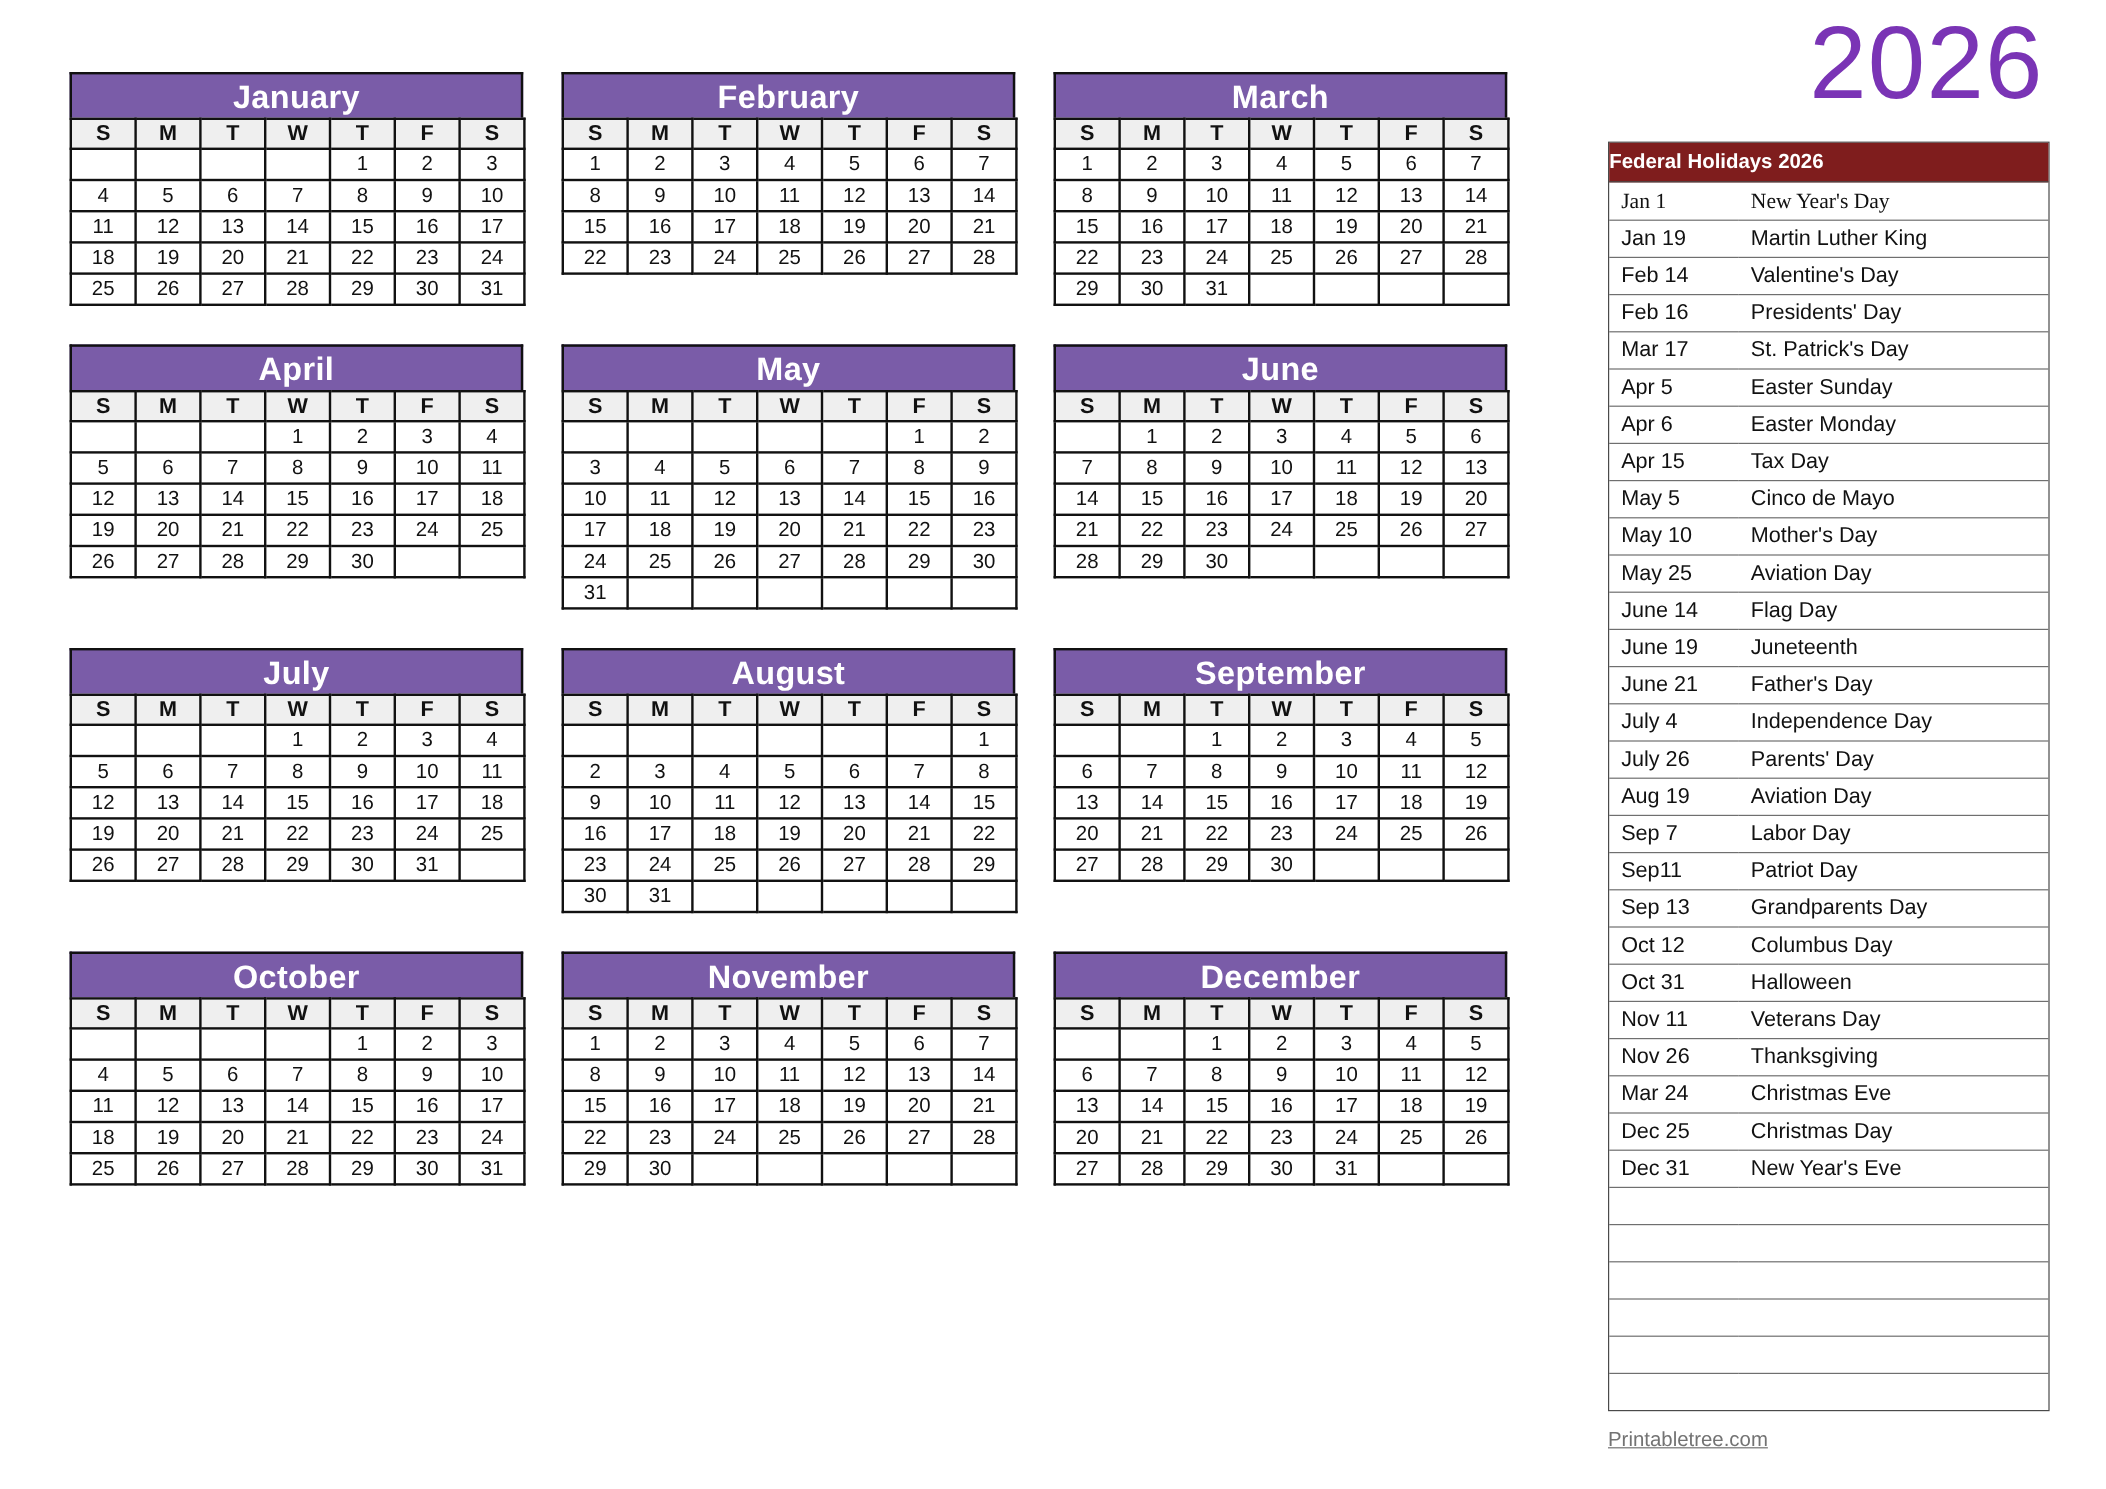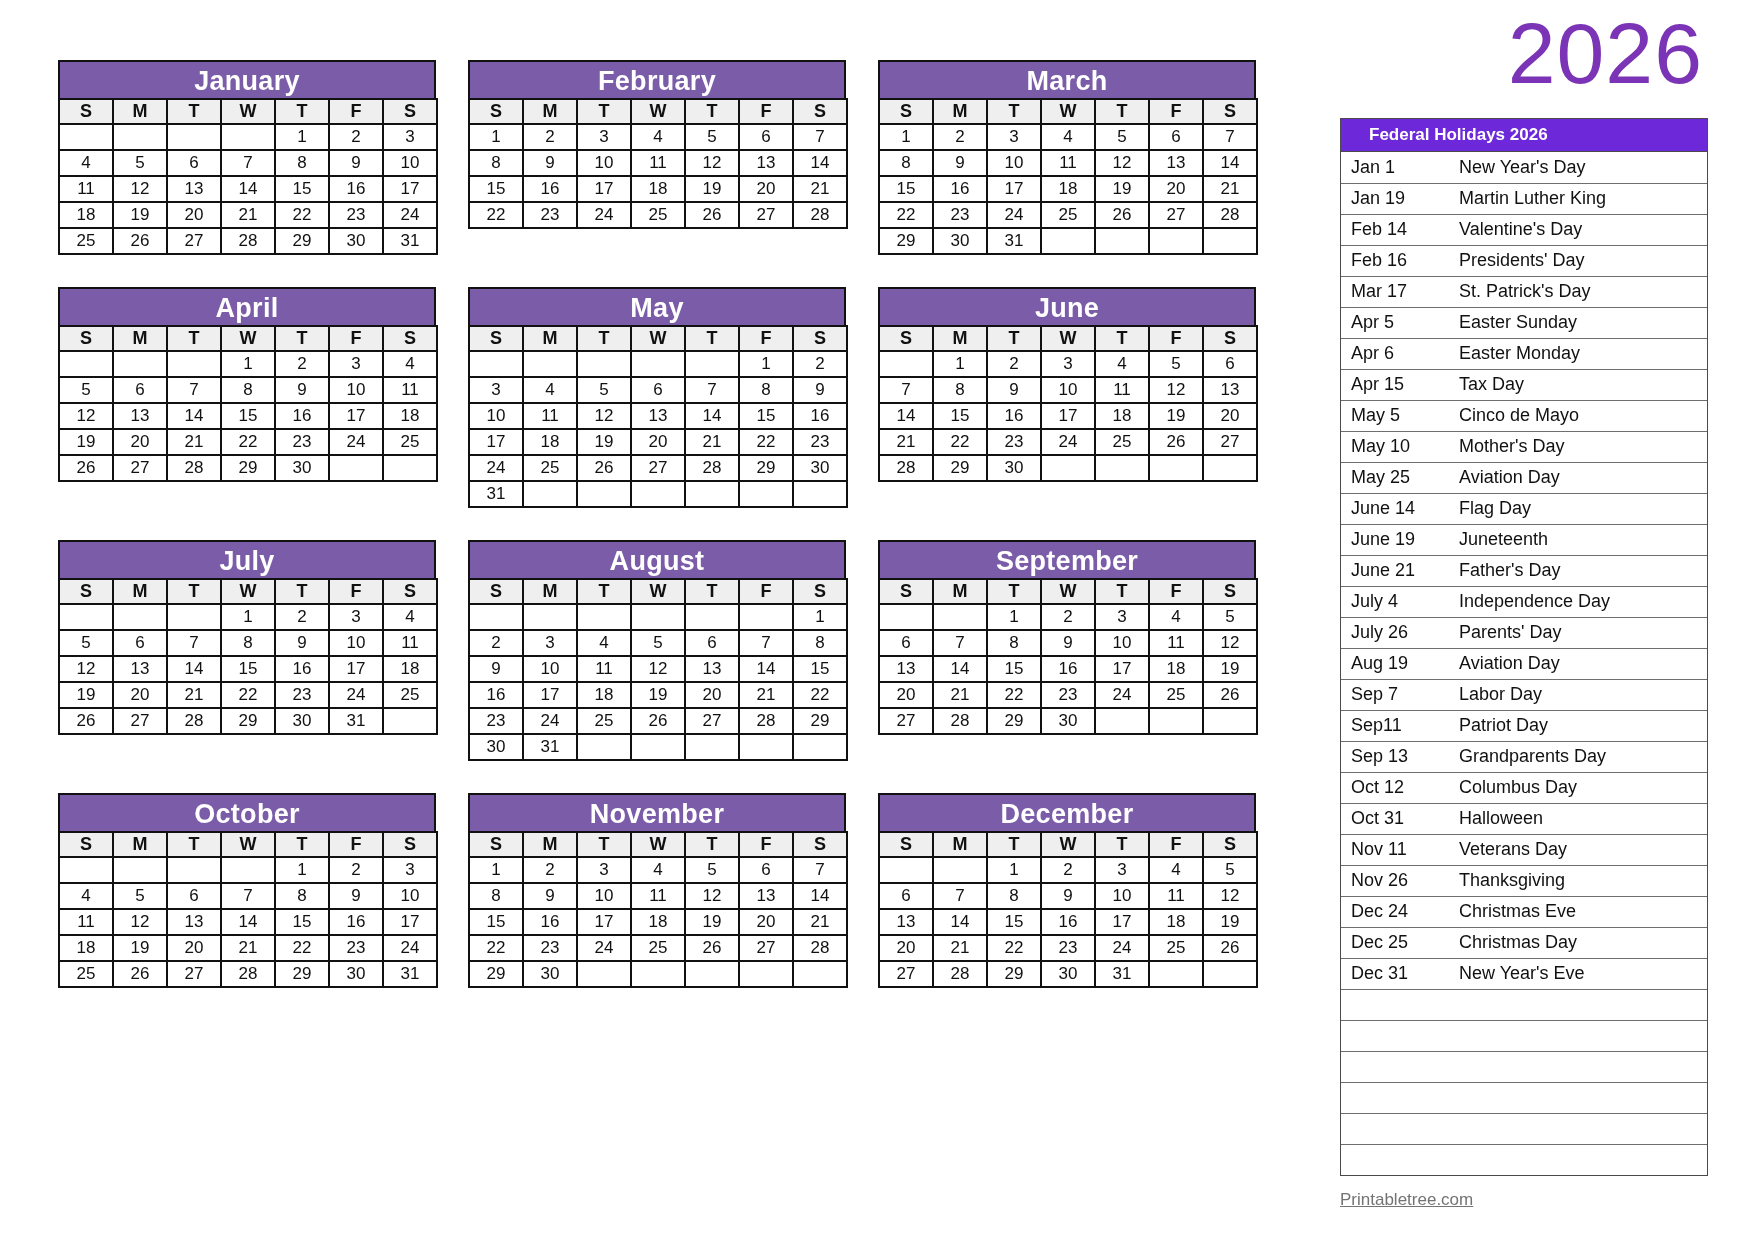--- a/index.html
+++ b/index.html
@@ -87,41 +87,41 @@
     letter-spacing: 1px;
     line-height: 86px;
   }
   .hol-panel {
     position: absolute;
     left: 1340px; top: 118px;
     width: 368px;
     border: 1px solid #4a4a4a;
   }
   .hol-header {
-    background: #6d28d9;
+    background: #7f1d1d;
     color: #ffffff;
     font-size: 17px;
     font-weight: bold;
-    padding: 6px 28px;
+    padding: 6px 0;
     border-bottom: 1px solid #4a4a4a;
   }
   table.holtab {
     border-collapse: collapse;
     width: 100%;
     table-layout: fixed;
   }
   table.holtab td {
     border-top: 1px solid #6f6f6f;
     font-size: 18px;
     color: #111;
     height: 31px;
     padding: 0 0 0 10px;
     vertical-align: middle;
   }
-  table.holtab tr:first-child td { border-top: none; }
+  table.holtab tr:first-child td { border-top: none; font-family: Liberation Serif, serif; }
   td.hdate { width: 108px; }
   td.hname { width: 258px; padding-left: 14px; }
   .site {
     position: absolute;
     left: 1340px; top: 1190px;
     width: 368px;
     text-align: left;
     font-size: 17px;
     color: #737373;
     text-decoration: underline;
@@ -997,21 +997,21 @@
           </tr>
           <tr>
             <td class="hdate">Nov 11</td>
             <td class="hname">Veterans Day</td>
           </tr>
           <tr>
             <td class="hdate">Nov 26</td>
             <td class="hname">Thanksgiving</td>
           </tr>
           <tr>
-            <td class="hdate">Dec 24</td>
+            <td class="hdate">Mar 24</td>
             <td class="hname">Christmas Eve</td>
           </tr>
           <tr>
             <td class="hdate">Dec 25</td>
             <td class="hname">Christmas Day</td>
           </tr>
           <tr>
             <td class="hdate">Dec 31</td>
             <td class="hname">New Year's Eve</td>
           </tr>

